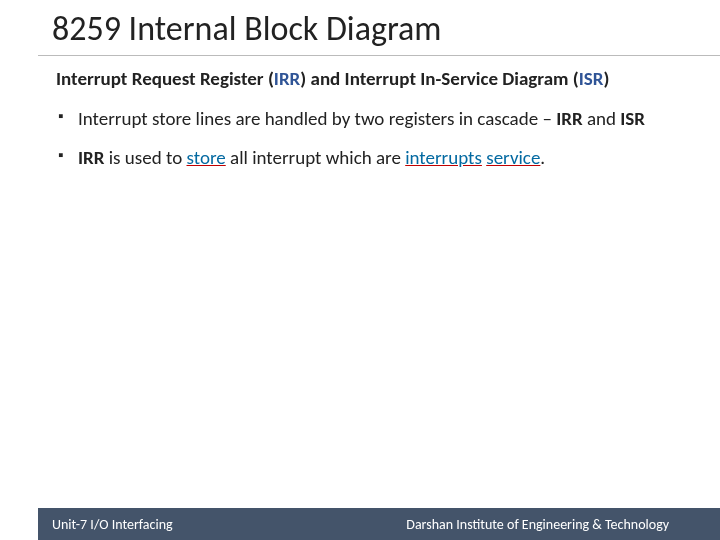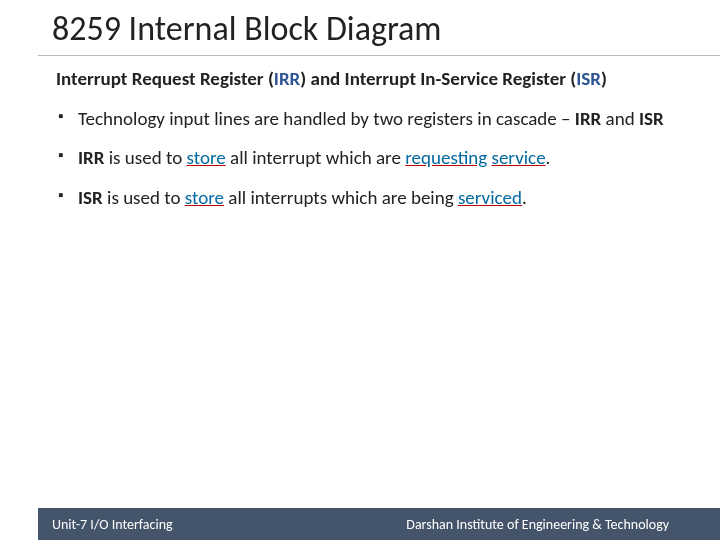--- a/index.html
+++ b/index.html
@@ -96,32 +96,29 @@
   }
 </style>
 </head>
 <body>
 
 <div class="slide">
   <div class="title">8259 Internal Block Diagram</div>
 
   <div class="content">
     <div class="section-heading">
-      <span>Interrupt Request Register (</span><span class="abbr">IRR</span><span>) and Interrupt In-Service Register (</span><span class="abbr">ISR</span><span>)</span>
+      <span>Interrupt Request Register (</span><span class="abbr">IRR</span><span>) and Interrupt In-Service Diagram (</span><span class="abbr">ISR</span><span>)</span>
     </div>
 
     <ul class="bullets">
       <li>
-        <span>Technology input lines are handled by two registers in cascade – </span><span class="bold">IRR</span><span> and </span><span class="bold">ISR</span>
+        <span>Interrupt store lines are handled by two registers in cascade – </span><span class="bold">IRR</span><span> and </span><span class="bold">ISR</span>
       </li>
       <li>
-        <span class="bold">IRR</span><span> is used to </span><span class="red-underline">store</span><span> all interrupt which are </span><span class="red-underline">requesting</span><span> </span><span class="red-underline">service</span><span>.</span>
-      </li>
-      <li>
-        <span class="bold">ISR</span><span> is used to </span><span class="red-underline">store</span><span> all interrupts which are being </span><span class="red-underline">serviced</span><span>.</span>
+        <span class="bold">IRR</span><span> is used to </span><span class="red-underline">store</span><span> all interrupt which are </span><span class="red-underline">interrupts</span><span> </span><span class="red-underline">service</span><span>.</span>
       </li>
     </ul>
   </div>
 
   <div class="footer">
     <div class="footer-left">Unit-7 I/O Interfacing</div>
     <div class="footer-right">Darshan Institute of Engineering &amp; Technology</div>
   </div>
 </div>
 

